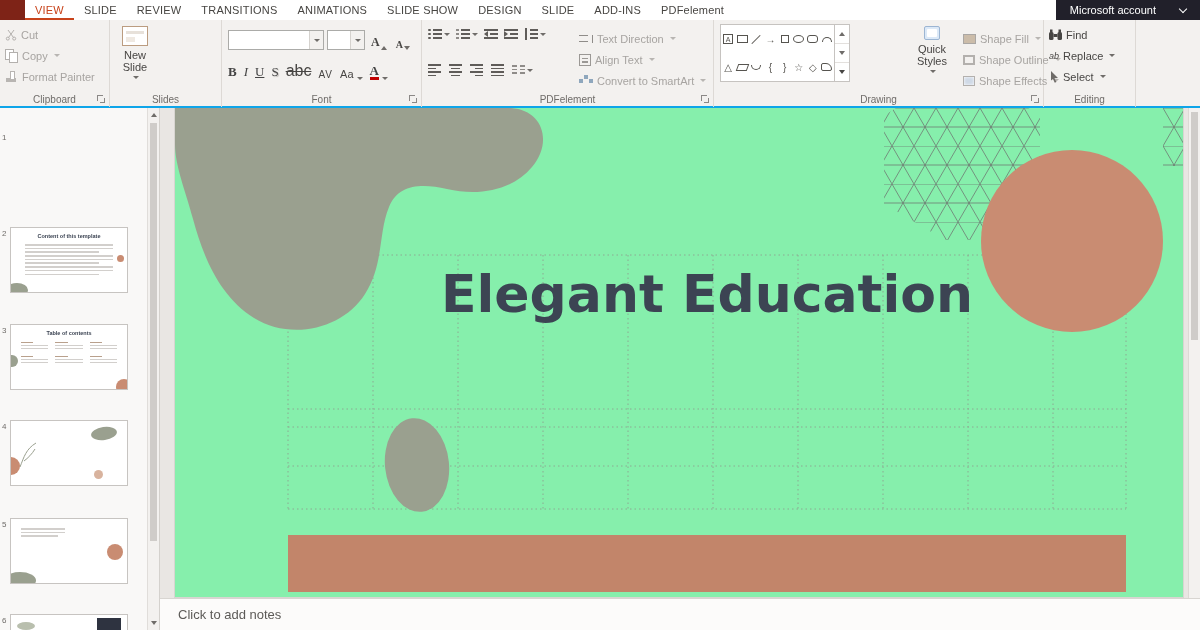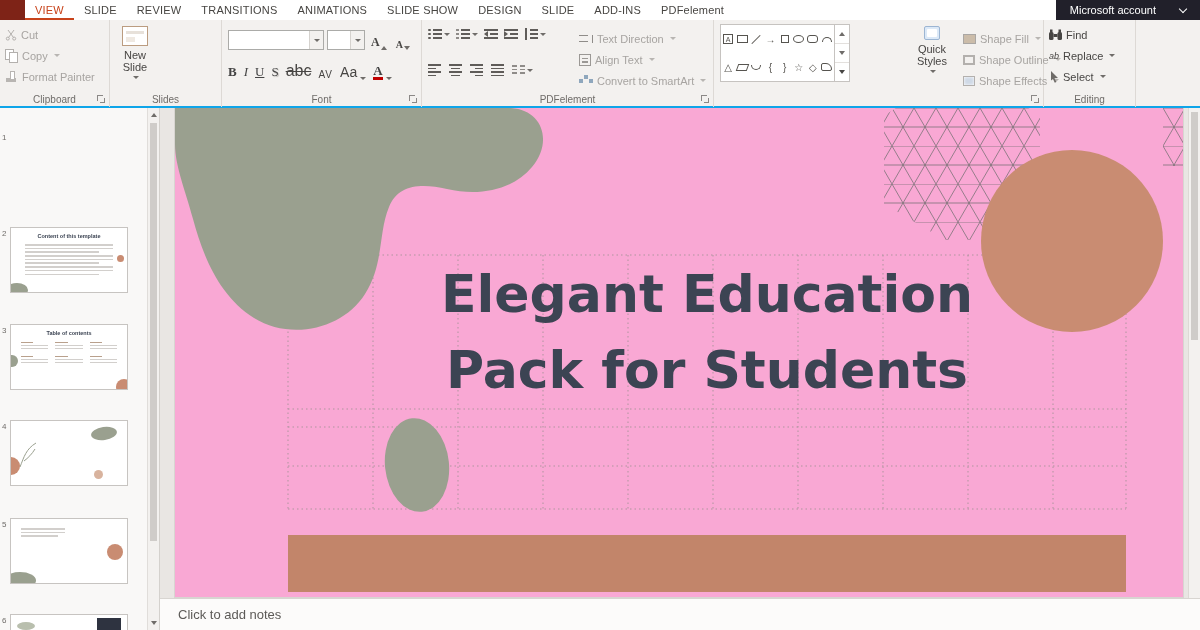--- a/index.html
+++ b/index.html
@@ -116,21 +116,21 @@
 .thumb{position:absolute;left:10px;width:118px;height:66px;background:#fff;border:1px solid #c7c4c1;overflow:hidden}
 .thumb.sel{border:2px solid #d0552f}
 .tnum{position:absolute;left:2px;font-size:8px;color:#6f6c69}
 .mlines i{display:block;height:1.5px;background:#d2cfcc;margin:0 0 2.2px}
 .mlines i:nth-child(3n){width:84%}
 .mcell i{display:block;height:1.2px;background:#d2cfcc;margin:0 0 1.8px}
 .mcell i:first-child{background:#b9a08c;width:45%}
 
 
 .canvas{position:absolute;left:160px;top:108px;width:1040px;height:490px;background:#e9e6e3;overflow:hidden;z-index:4}
-.slide{position:absolute;left:15px;top:0;width:1008px;height:489px;background:#f9a8d4;box-shadow:0 0 0 1px #d8d5d1;overflow:hidden}
+.slide{position:absolute;left:15px;top:0;width:1008px;height:489px;background:#86efac;box-shadow:0 0 0 1px #d8d5d1;overflow:hidden}
 .gridsvg{position:absolute;left:0;top:0;z-index:1}
 .blobwrap{position:absolute;left:0;top:0;z-index:2}
 .hexpat{position:absolute;left:695px;top:0;z-index:2}
 .hexpat2{position:absolute;left:988px;top:0;z-index:2}
 .s-circle{position:absolute;left:806px;top:42px;width:182px;height:182px;border-radius:50%;background:#c98c72;z-index:3}
 .s-oval{position:absolute;left:210px;top:310px;width:64px;height:94px;border-radius:50%;background:#9aa08f;transform:rotate(-6deg);z-index:2}
 .s-bbar{position:absolute;left:113px;top:427px;width:838px;height:57px;background:#c2856a;z-index:2}
 .s-title{position:absolute;left:85px;top:148px;width:894px;text-align:center;font-family:"DejaVu Sans",sans-serif;font-weight:bold;font-size:52px;line-height:76px;color:#3c4453;z-index:5}
 .s-sub{position:absolute;left:113px;top:328px;width:838px;text-align:center;font-size:17px;color:#3a3a3a;z-index:5}
 .vscroll{position:absolute;right:0;top:0;width:12px;height:490px;background:#f3f1ef;border-left:1px solid #ddd9d5}
@@ -237,21 +237,21 @@
         </div>
     </div>
     <div style="position:absolute;left:6px;top:42px;display:flex;gap:7px;align-items:flex-end">
       <span class="fserif">B</span>
       <span class="fserif" style="font-style:italic;font-weight:normal">I</span>
       <span class="fserif" style="text-decoration:underline;font-weight:normal">U</span>
       <span class="fserif" style="font-weight:normal;text-shadow:1px 1px 1px #b9b6b3">S</span>
       <span style="font-size:16px;text-decoration:line-through;color:#474543">abc</span>
       <span style="font-size:10px;color:#474543;letter-spacing:1px">AV</span>
       <span style="display:flex;align-items:flex-end;gap:1px">
-          <span style="font-size:14px;color:#474543">Aa</span>
+          <span style="font-size:11px;color:#474543">Aa</span>
           <span class="caret"></span>
         </span>
       <span style="display:flex;align-items:flex-end;gap:1px">
           <span class="fserif" style="border-bottom:3px solid #c00000;line-height:12px">A</span>
           <span class="caret"></span>
         </span>
     </div>
     <div class="glabel">Font</div>
     <div class="launch"></div>
   </div>
@@ -401,20 +401,21 @@
         <span class="ic i-out"></span>
         <span>Shape Outline</span>
         <span class="caret c-dis"></span>
       </div>
       <div class="sbtn dis">
         <span class="ic i-eff"></span>
         <span>Shape Effects</span>
         <span class="caret c-dis"></span>
       </div>
     </div>
+    <div class="glabel">Drawing</div>
     <div class="launch"></div>
   </div>
 
   <div class="group" style="width:92px">
     <div class="vstack">
       <div class="sbtn">
         <svg width="13" height="12" viewBox="0 0 13 12">
             <rect x="0" y="3" width="4.5" height="8" rx="1.5" fill="#474543"></rect>
             <rect x="8.5" y="3" width="4.5" height="8" rx="1.5" fill="#474543"></rect>
             <rect x="4.5" y="5" width="4" height="3" fill="#474543"></rect>
@@ -587,21 +588,20 @@
           <rect width="20" height="58" fill="url(#tri)"></rect>
         </svg>
     </div>
 
     <div class="s-circle"></div>
     <div class="s-oval"></div>
     <div class="s-bbar"></div>
 
     <div class="s-title">
       <div>Elegant Education</div>
-      <div>Pack for Students</div>
     </div>
   </div>
 
   <div class="vscroll">
     <div class="sbar"></div>
   </div>
 </div>
 
 <div class="notes">
   <span>Click to add notes</span>

